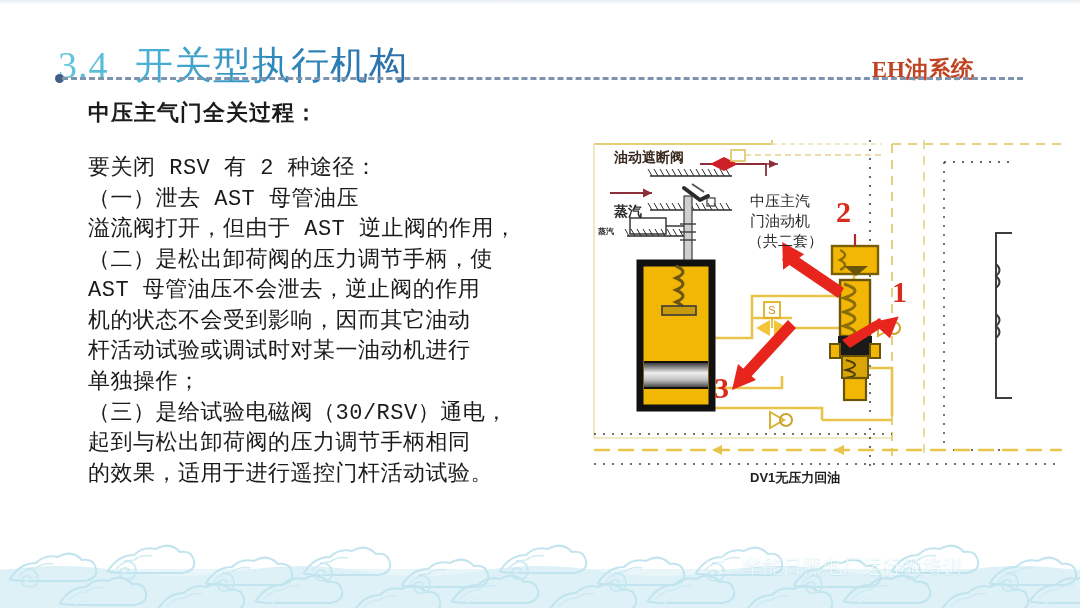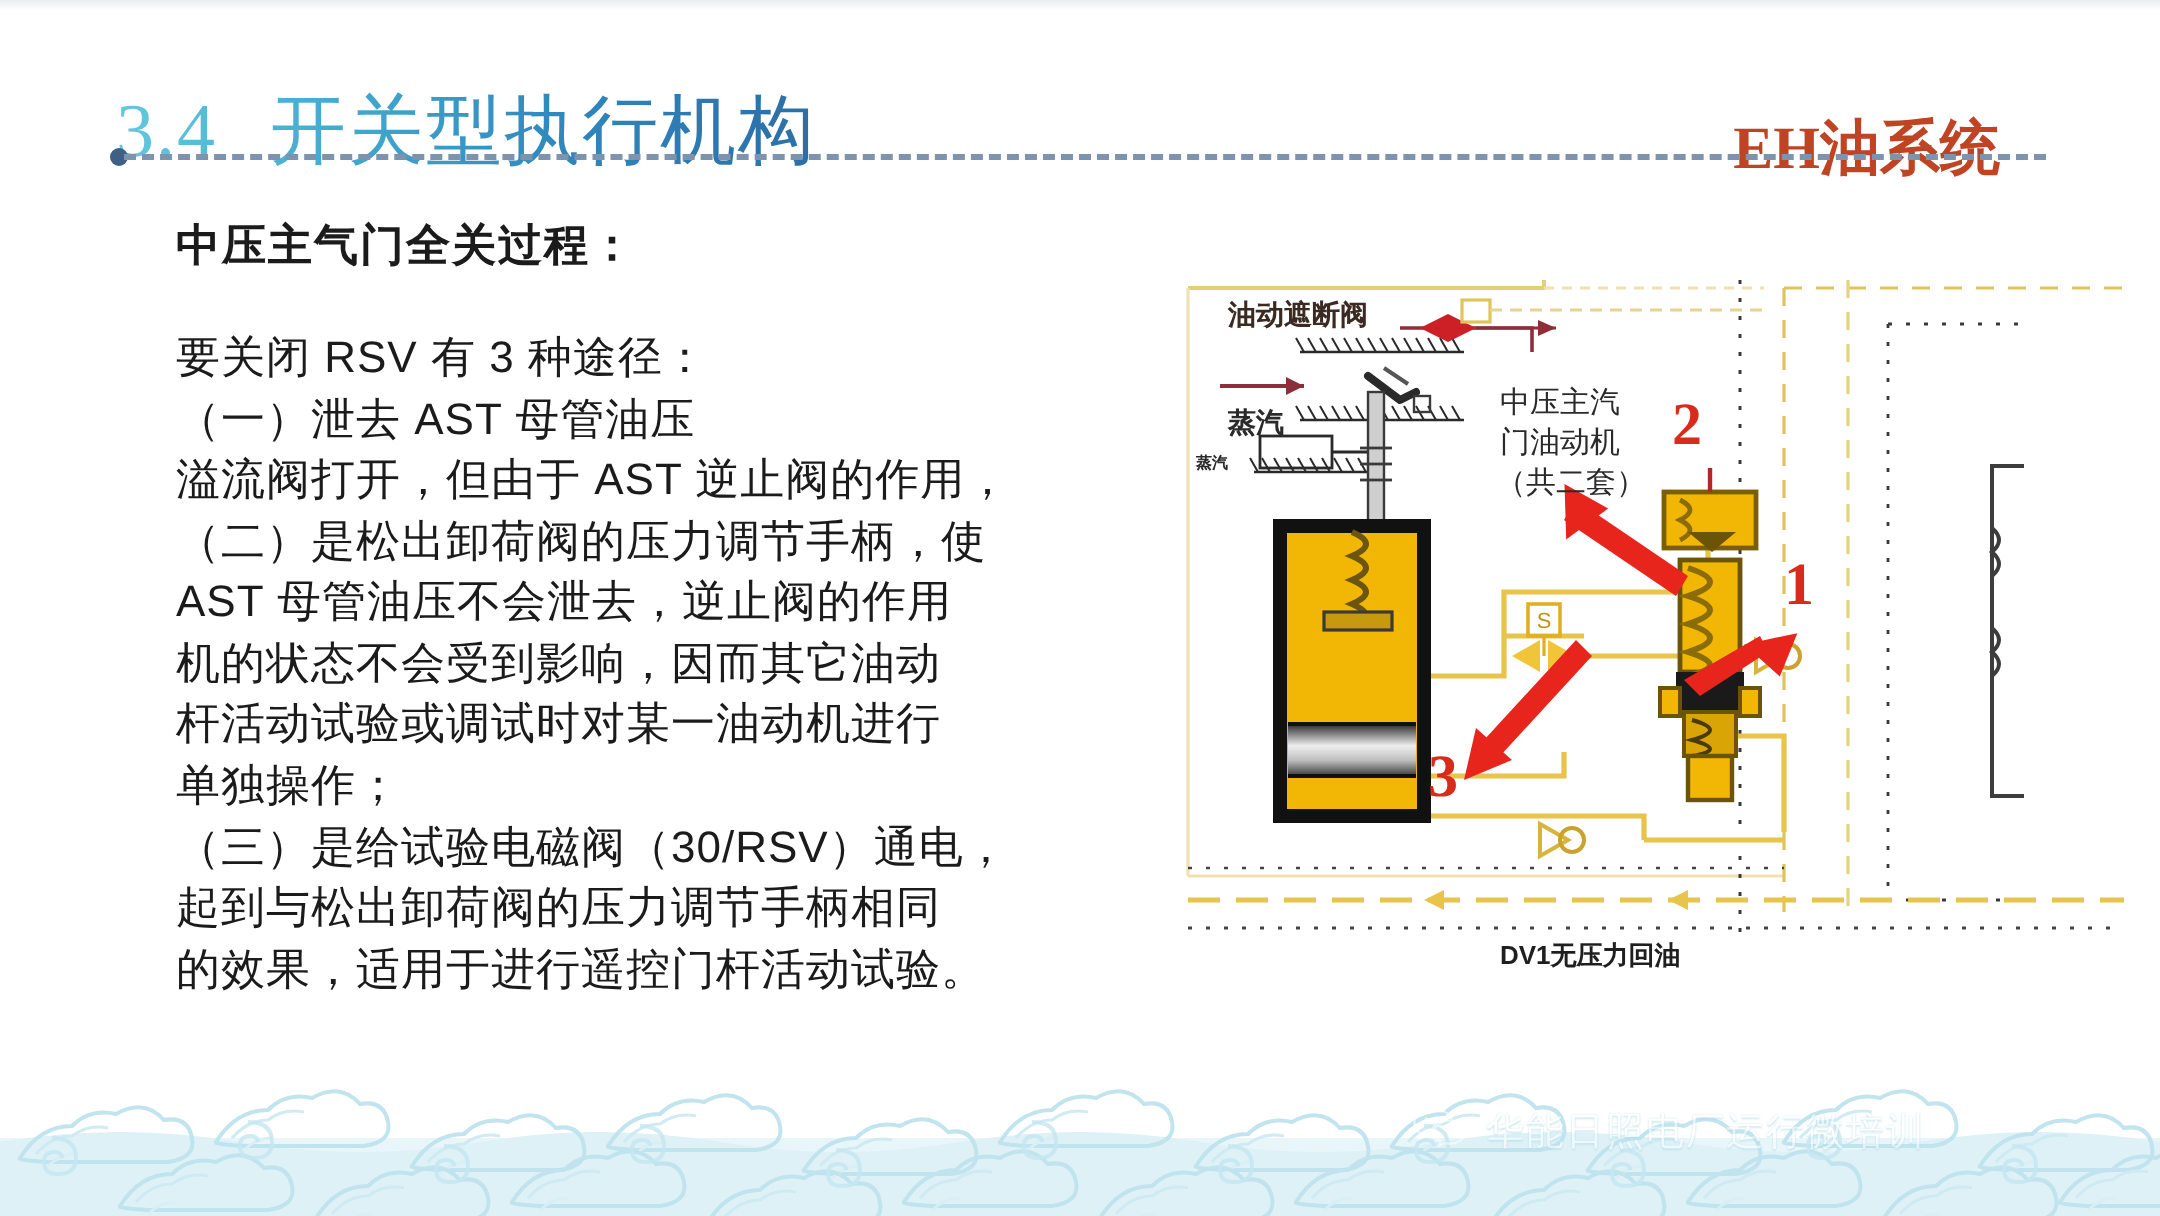--- a/index.html
+++ b/index.html
@@ -33,44 +33,44 @@
     font-family:"Liberation Serif", serif;
     background:linear-gradient(90deg,#63c9de 0%,#45aed2 28%,#2f86bb 65%,#2b6ea8 100%);
     -webkit-background-clip:text;
     background-clip:text;
     color:transparent;
     -webkit-text-fill-color:transparent;
   }
   .title-num { font-family:"Liberation Serif", serif; }
 
   .header-right {
-    position:absolute; right:80px; top:30px;
-    font-size:30px; font-weight:bold;
+    position:absolute; right:106px; top:30px;
+    font-size:23px; font-weight:bold;
     color:#bf4423;
     white-space:nowrap;
     font-family:"Liberation Serif", serif;
   }
 
   
   .rule-wrap { position:absolute; left:55px; top:72px; width:968px; height:12px; }
   .rule-dot {
     position:absolute; left:0; top:2px;
     width:9px; height:9px; border-radius:50%;
     background:#3f5f86;
   }
   .rule-line {
     position:absolute; left:7px; top:5px; width:961px; height:0;
     border-top:3px dashed #7e93ad;
   }
 
   
   .text-col {
-    position:absolute; left:88px; top:108px; width:500px;
+    position:absolute; left:88px; top:98px; width:500px;
     color:#1b1b1b;
-    font-family:Liberation Sans, sans-serif;
+    font-family:Liberation Mono, monospace;
   }
   .lead {
     font-size:22px; font-weight:bold;
     letter-spacing:1px;
     margin-bottom:26px;
   }
   .para { font-size:22px; line-height:1.39; letter-spacing:0.5px; }
   .para .ln { display:block; white-space:nowrap; }
 
   
@@ -110,21 +110,21 @@
   </div>
 
   <div class="rule-wrap">
     <div class="rule-dot"></div>
     <div class="rule-line"></div>
   </div>
 
   <div class="text-col">
     <div class="lead">中压主气门全关过程：</div>
     <div class="para">
-      <span class="ln">要关闭 RSV 有 3 种途径：</span>
+      <span class="ln">要关闭 RSV 有 2 种途径：</span>
       <span class="ln">（一）泄去 AST 母管油压</span>
       <span class="ln">溢流阀打开，但由于 AST 逆止阀的作用，</span>
       <span class="ln">（二）是松出卸荷阀的压力调节手柄，使</span>
       <span class="ln">AST 母管油压不会泄去，逆止阀的作用</span>
       <span class="ln">机的状态不会受到影响，因而其它油动</span>
       <span class="ln">杆活动试验或调试时对某一油动机进行</span>
       <span class="ln">单独操作；</span>
       <span class="ln">（三）是给试验电磁阀（30/RSV）通电，</span>
       <span class="ln">起到与松出卸荷阀的压力调节手柄相同</span>
       <span class="ln">的效果，适用于进行遥控门杆活动试验。</span>

